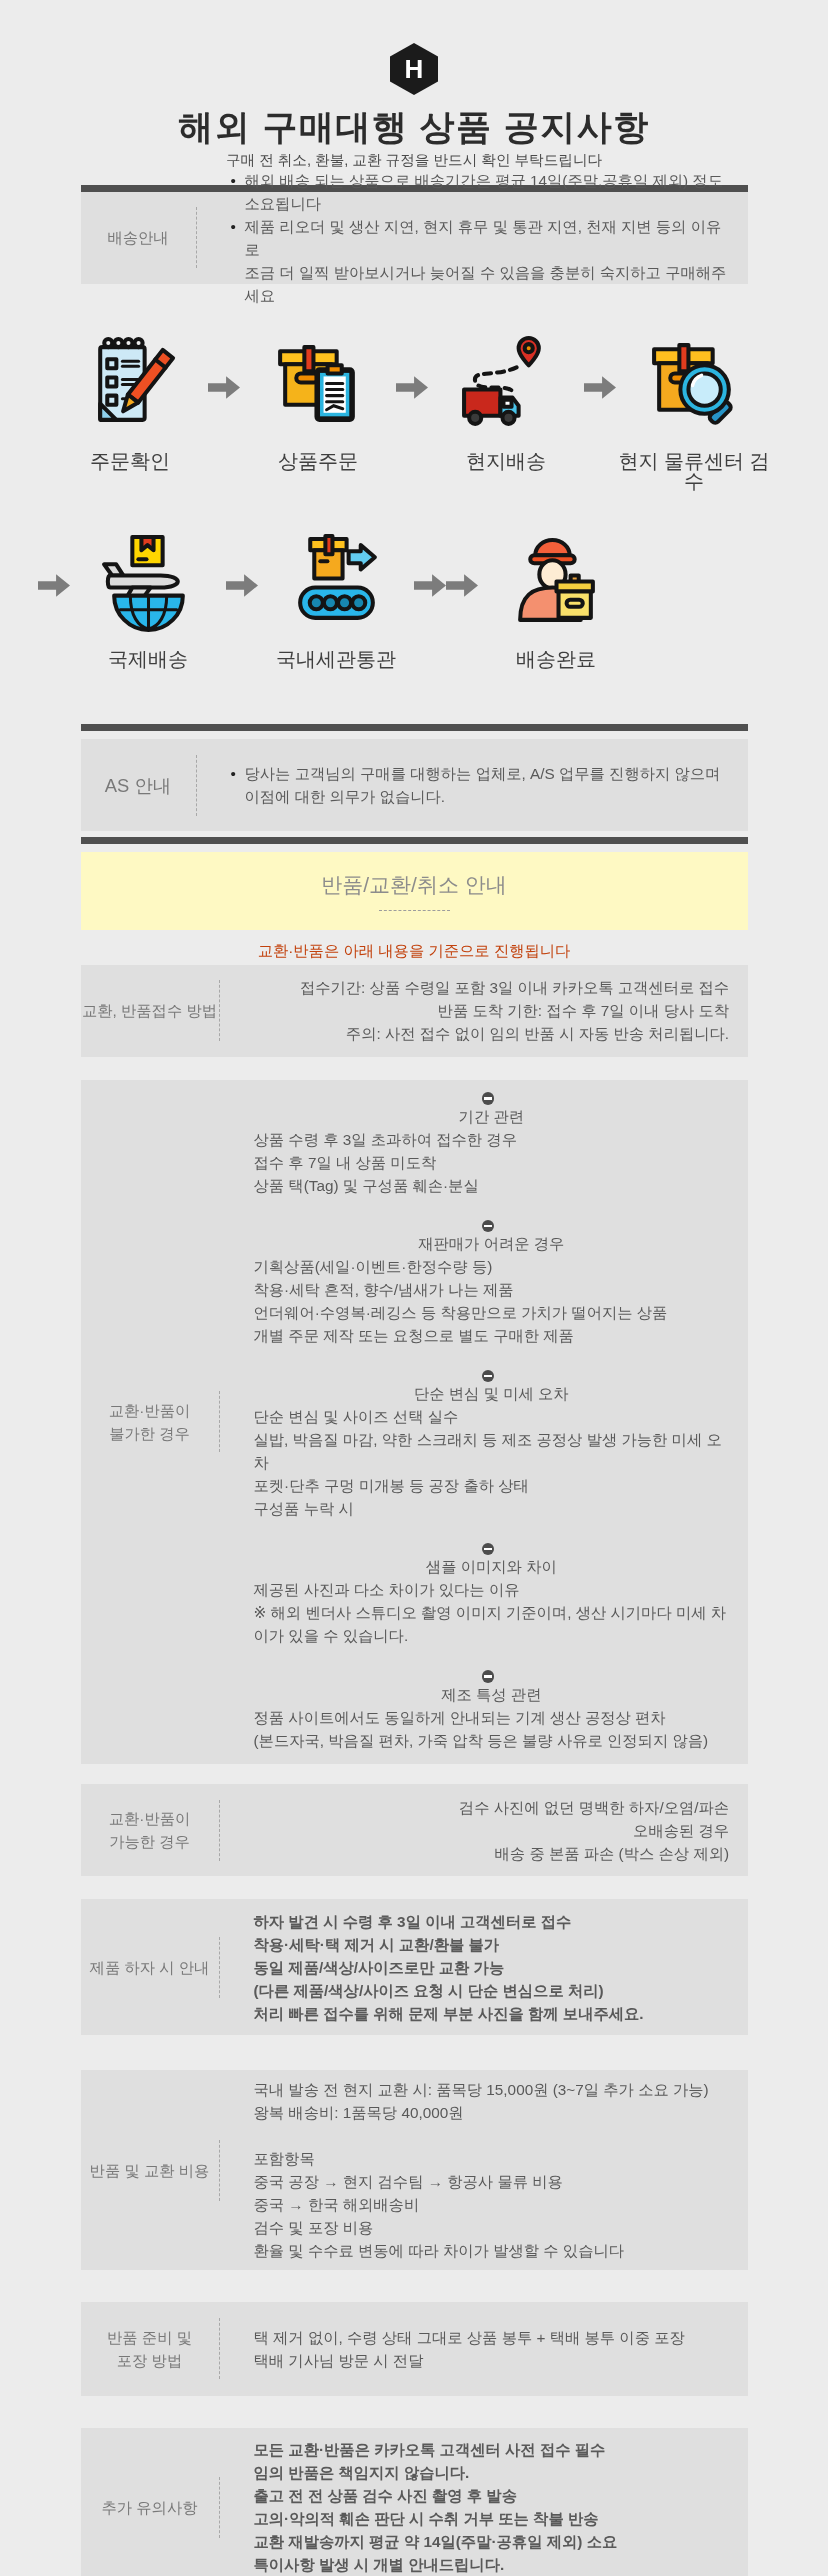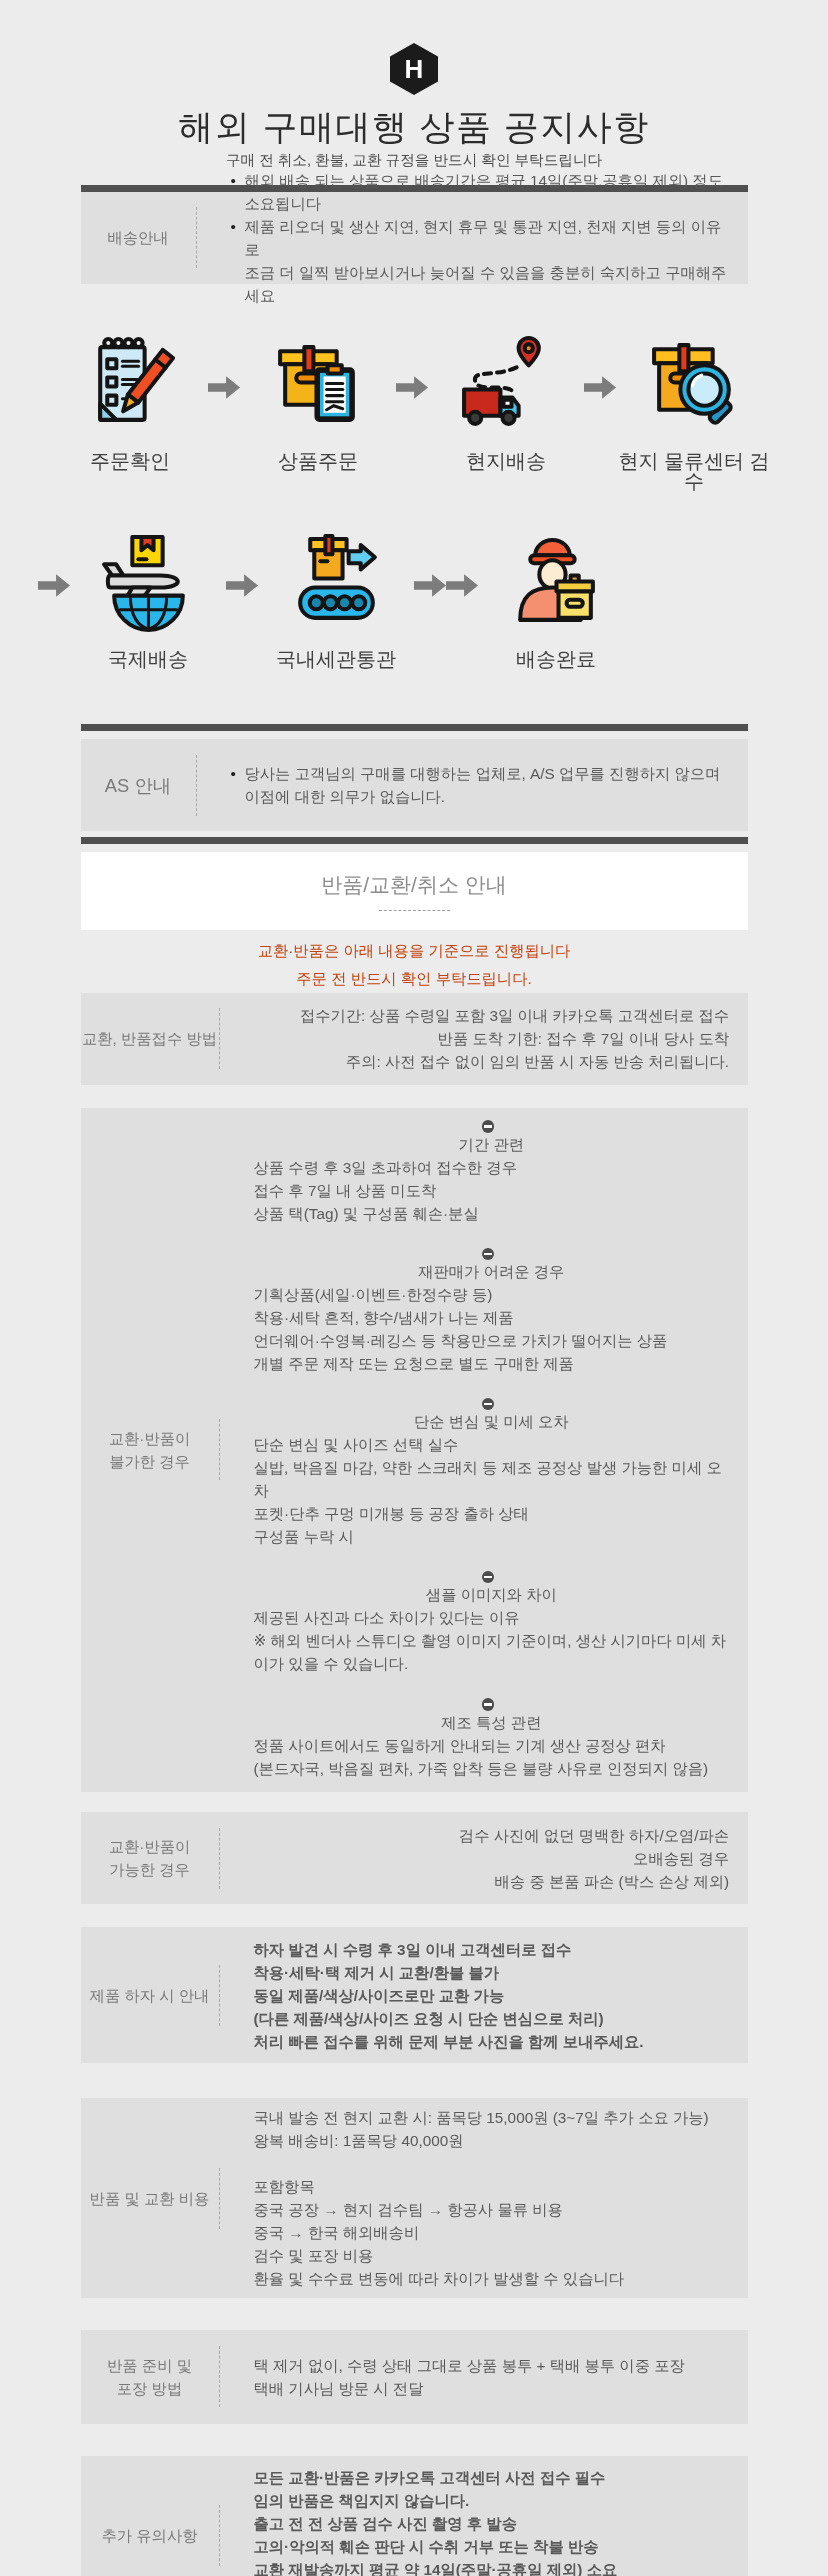--- a/index.html
+++ b/index.html
@@ -13,21 +13,21 @@
 
   
   .top{ text-align:center; padding-top:43px; }
   .logo{
     width:48px;height:52px;margin:0 auto 14px;
     background:#1b1b1b;
     clip-path:polygon(50% 0,100% 26%,100% 74%,50% 100%,0 74%,0 26%);
     display:flex;align-items:center;justify-content:center;
   }
   .logo span{color:#ffffff;font-size:26px;font-weight:bold;}
-  .title{font-size:35px;font-weight:normal;color:#2c2c2c;letter-spacing:1.5px;line-height:35px;}
+  .title{font-size:35px;font-weight:bold;color:#2c2c2c;letter-spacing:1.5px;line-height:35px;}
   .subtitle{margin-top:9.2px;font-size:14.6px;color:#4a4a4a;line-height:14.6px;}
 
   
   .content{width:667px;margin:0 auto;}
   .bar{height:7px;background:#4f4f4f;}
   .bar1{margin-top:17px;}
   .bar2{margin-top:55px;}
   .bar3{margin-top:6.1px;}
 
   .panel{
@@ -63,21 +63,21 @@
   .proc.row2{margin-top:40px;padding-left:18px;}
   .step{width:156px;text-align:center;flex-shrink:0;}
   .step svg{width:101px;height:101px;}
   .step-label{margin-top:14px;font-size:20px;color:#3f3f3f;line-height:20px;}
   .p-arrow{width:32px;flex-shrink:0;margin-top:43px;}
   .p-arrow svg{width:32px;height:23px;display:block;}
   .lead-arrow{margin-left:20px;}
 
   
   .ret-head{
-    background:#ffffff;height:78px;margin-top:7.7px;
+    background:#fef9c3;height:78px;margin-top:7.7px;
     display:flex;flex-direction:column;align-items:center;justify-content:center;
   }
   .ret-title{font-size:21px;color:#8c8c8c;}
   .ret-dash{width:71px;border-top:1.5px dashed #9d9d9d;margin-top:10.7px;}
 
   .intro{ text-align:center;margin-top:7px;font-size:15.3px;line-height:28px;color:#c2410c;}
 
   
   .mt0{margin-top:0;}
   .mt26{margin-top:20px;}
@@ -336,21 +336,20 @@
 
     <div class="bar bar3"></div>
 
     <div class="ret-head">
       <div class="ret-title">반품/교환/취소 안내</div>
       <div class="ret-dash"></div>
     </div>
 
     <div class="intro">
       <div>교환·반품은 아래 내용을 기준으로 진행됩니다</div>
-      <div>주문 전 반드시 확인 부탁드립니다.</div>
     </div>
 
     <div class="panel mt0 pv15">
       <div class="panel-label">
         <span class="nowrap">교환, 반품접수 방법</span>
       </div>
       <div class="panel-div"></div>
       <div class="panel-body">
         <div>접수기간: 상품 수령일 포함 3일 이내 카카오톡 고객센터로 접수</div>
         <div>반품 도착 기한: 접수 후 7일 이내 당사 도착</div>

